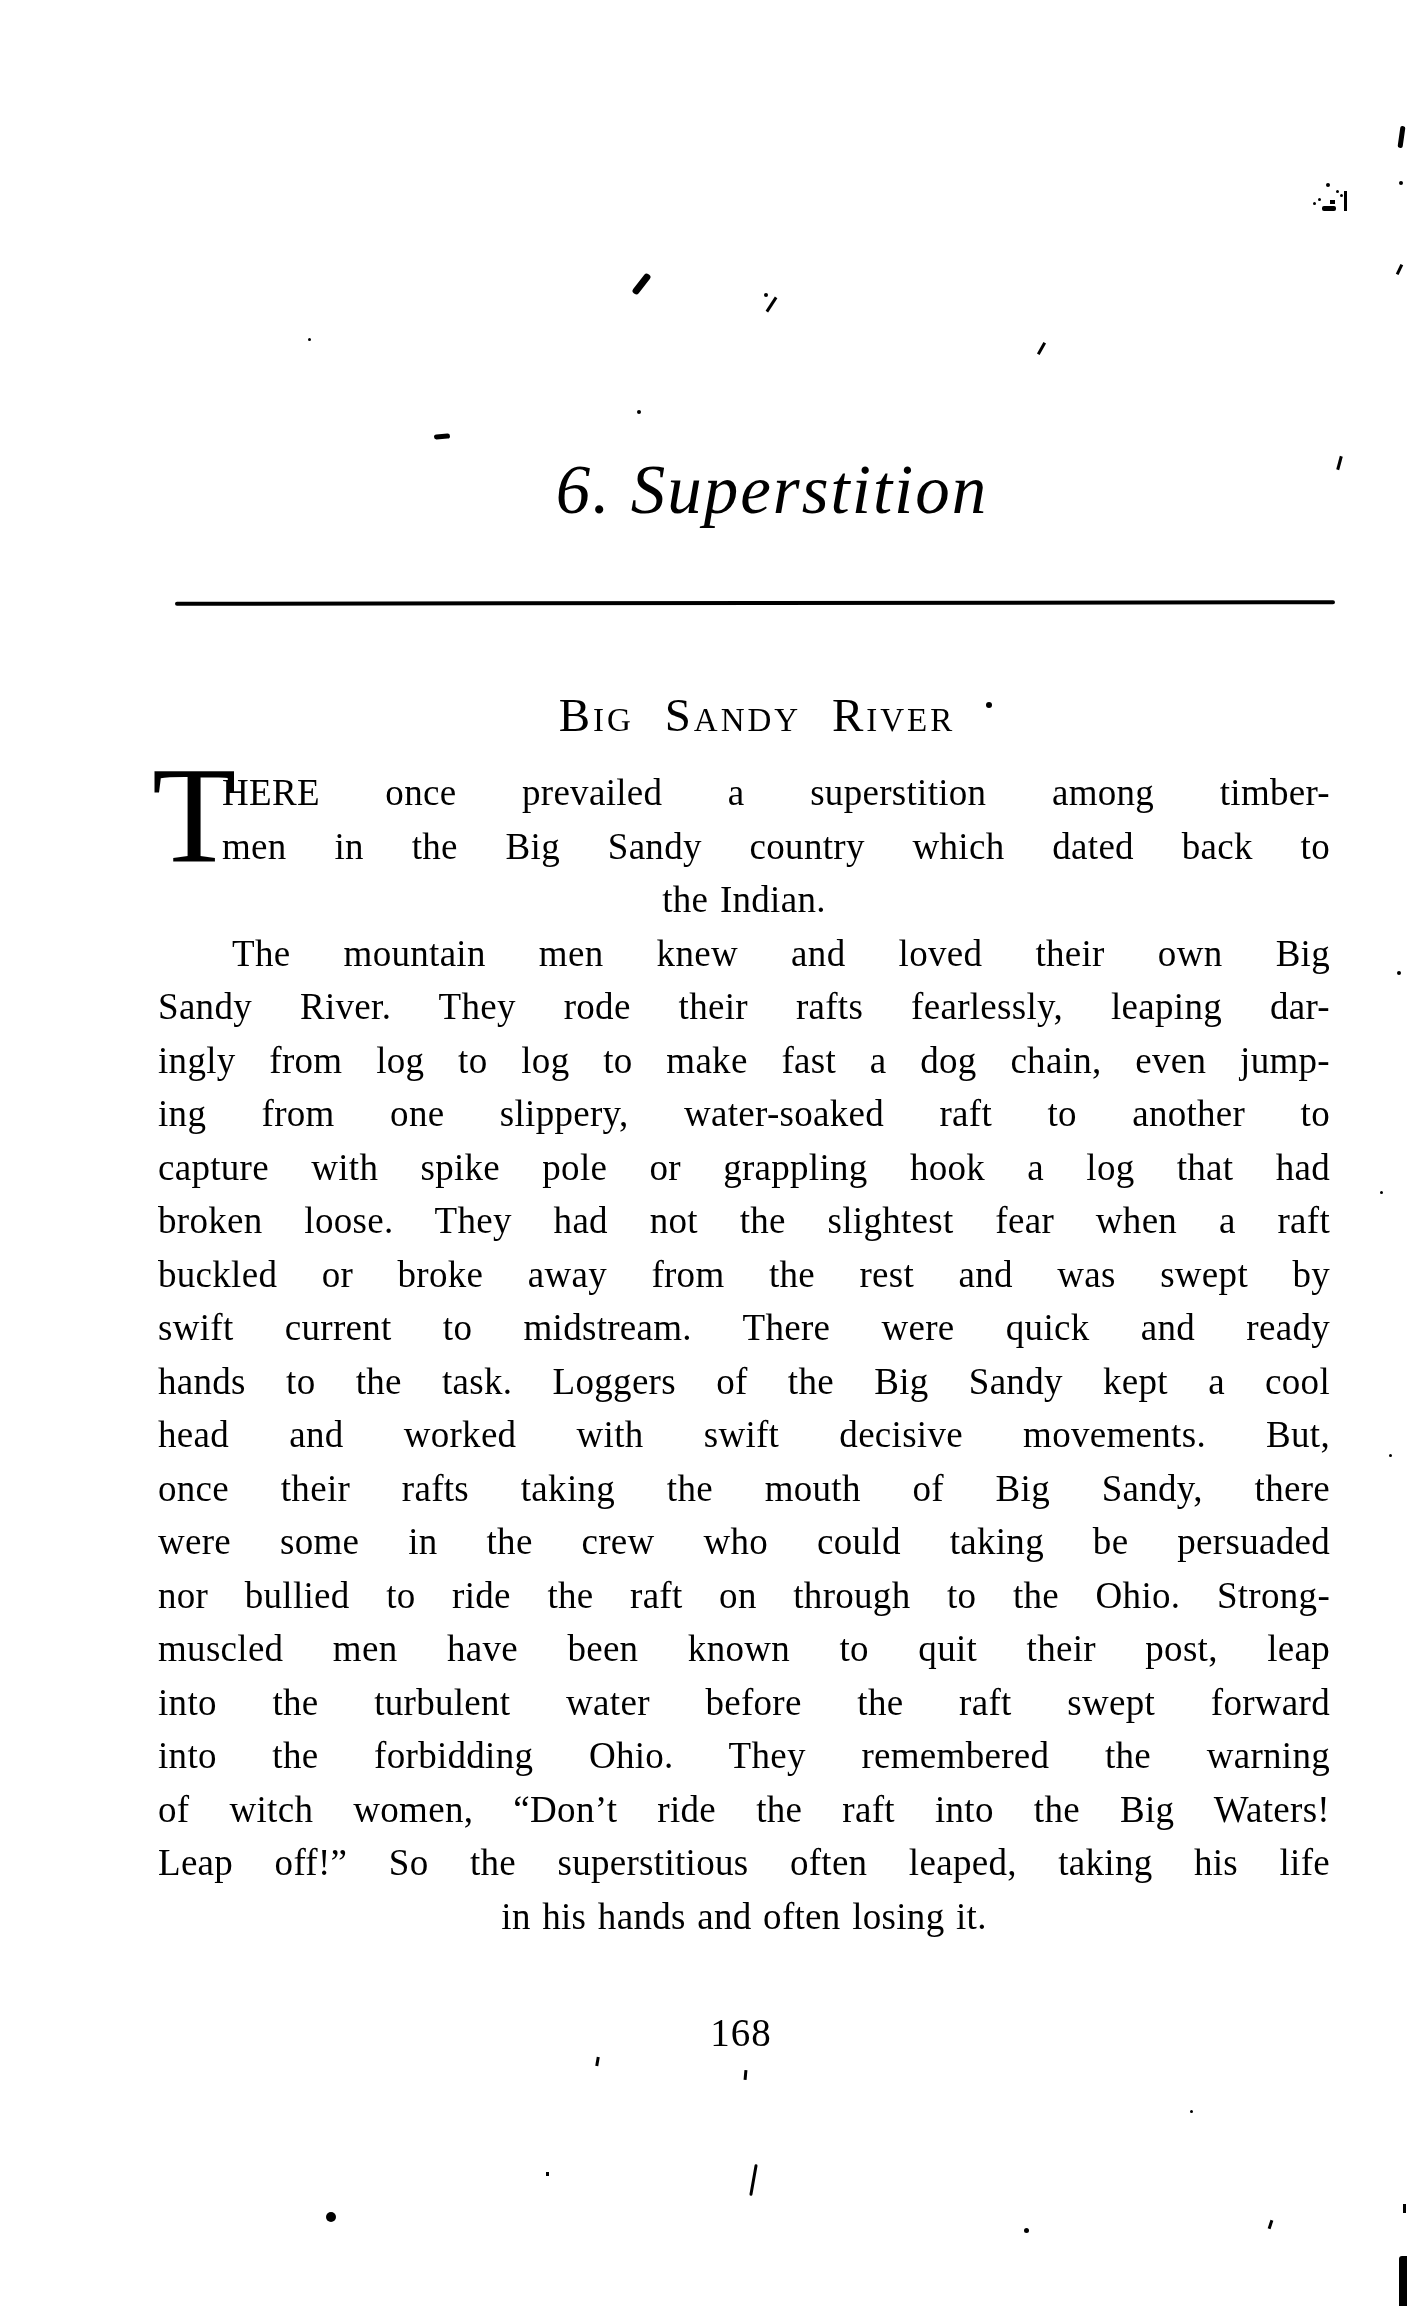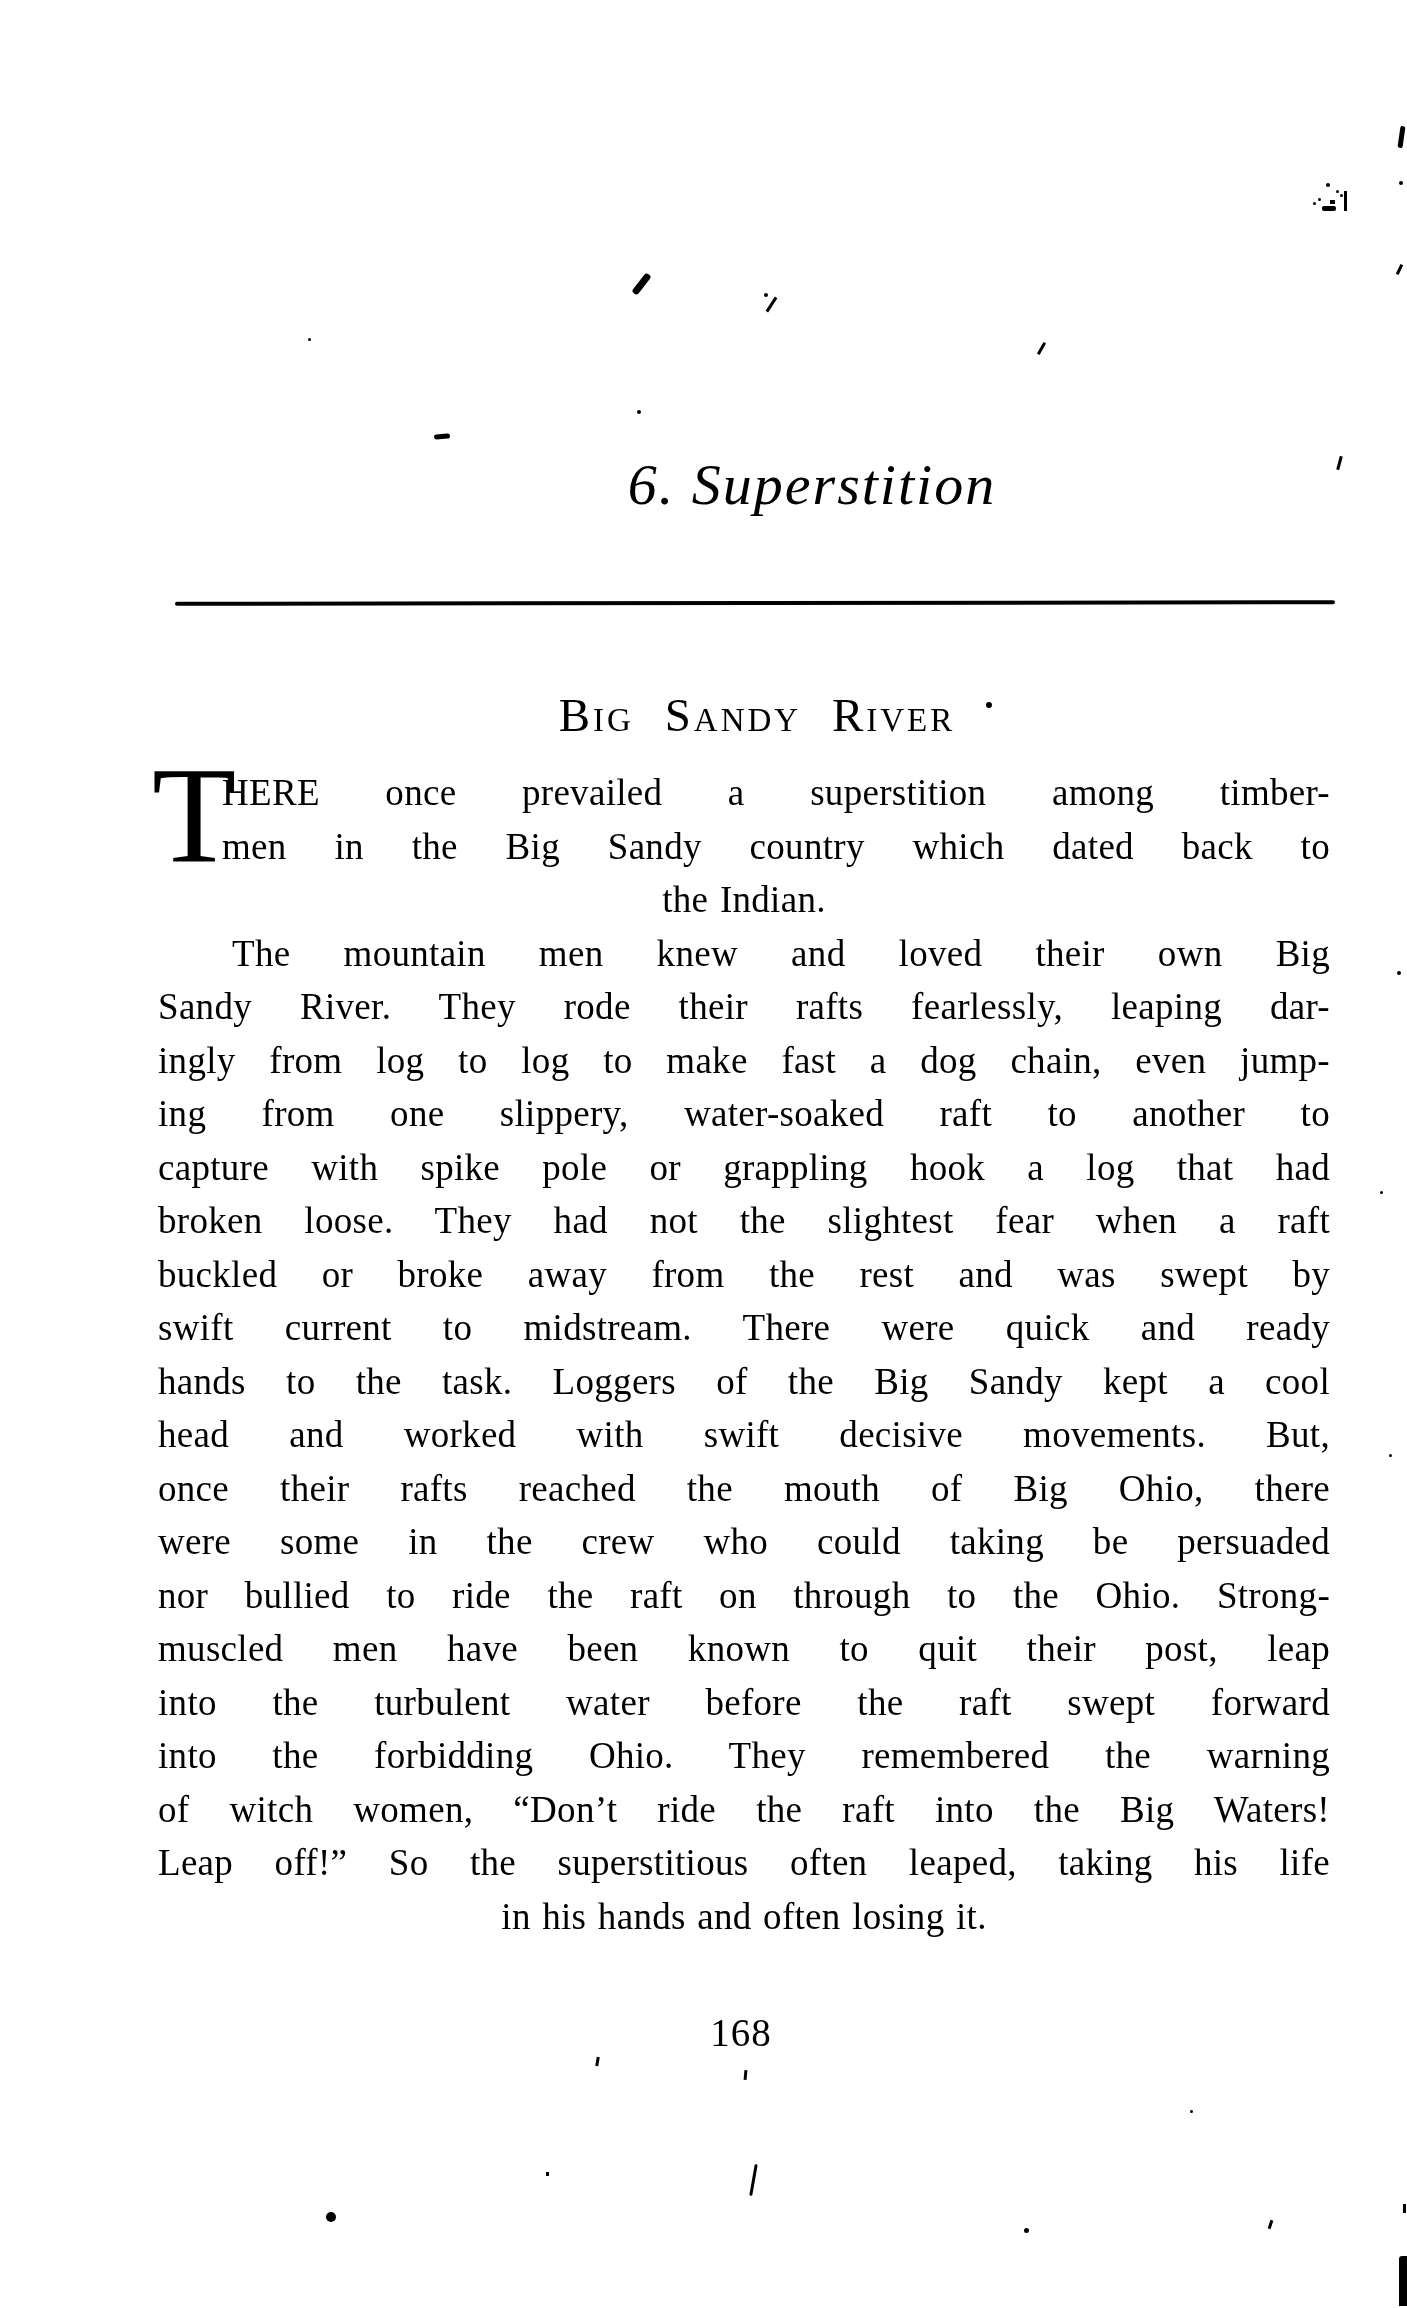--- a/index.html
+++ b/index.html
@@ -11,24 +11,23 @@
     color:#000;
     overflow:hidden;
   }
   .page { position:absolute; inset:0; }
 
   .chapter-title {
     position:absolute;
     top:451px; left:772px;
     transform:translateX(-50%);
     font-style:italic;
-    font-size:58px;
+    font-size:69px;
     letter-spacing:2px;
     white-space:nowrap;
-    margin-left:40px;
   }
 
   .rule {
     position:absolute;
     left:175px; top:601px;
     width:1160px; height:4px;
     background:#000;
     border-radius:2px;
     transform:rotate(-0.08deg);
   }
@@ -102,21 +101,21 @@
     <div class="line indent">The mountain men knew and loved their own Big</div>
     <div class="line">Sandy River. They rode their rafts fearlessly, leaping dar-</div>
     <div class="line">ingly from log to log to make fast a dog chain, even jump-</div>
     <div class="line">ing from one slippery, water-soaked raft to another to</div>
     <div class="line">capture with spike pole or grappling hook a log that had</div>
     <div class="line">broken loose. They had not the slightest fear when a raft</div>
     <div class="line">buckled or broke away from the rest and was swept by</div>
     <div class="line">swift current to midstream. There were quick and ready</div>
     <div class="line">hands to the task. Loggers of the Big Sandy kept a cool</div>
     <div class="line">head and worked with swift decisive movements. But,</div>
-    <div class="line">once their rafts reached the mouth of Big Ohio, there</div>
+    <div class="line">once their rafts taking the mouth of Big Sandy, there</div>
     <div class="line">were some in the crew who could taking be persuaded</div>
     <div class="line">nor bullied to ride the raft on through to the Ohio. Strong-</div>
     <div class="line">muscled men have been known to quit their post, leap</div>
     <div class="line">into the turbulent water before the raft swept forward</div>
     <div class="line">into the forbidding Ohio. They remembered the warning</div>
     <div class="line">of witch women, “Don’t ride the raft into the Big Waters!</div>
     <div class="line">Leap off!” So the superstitious often leaped, taking his life</div>
     <div class="line last">in his hands and often losing it.</div>
   </div>
 

